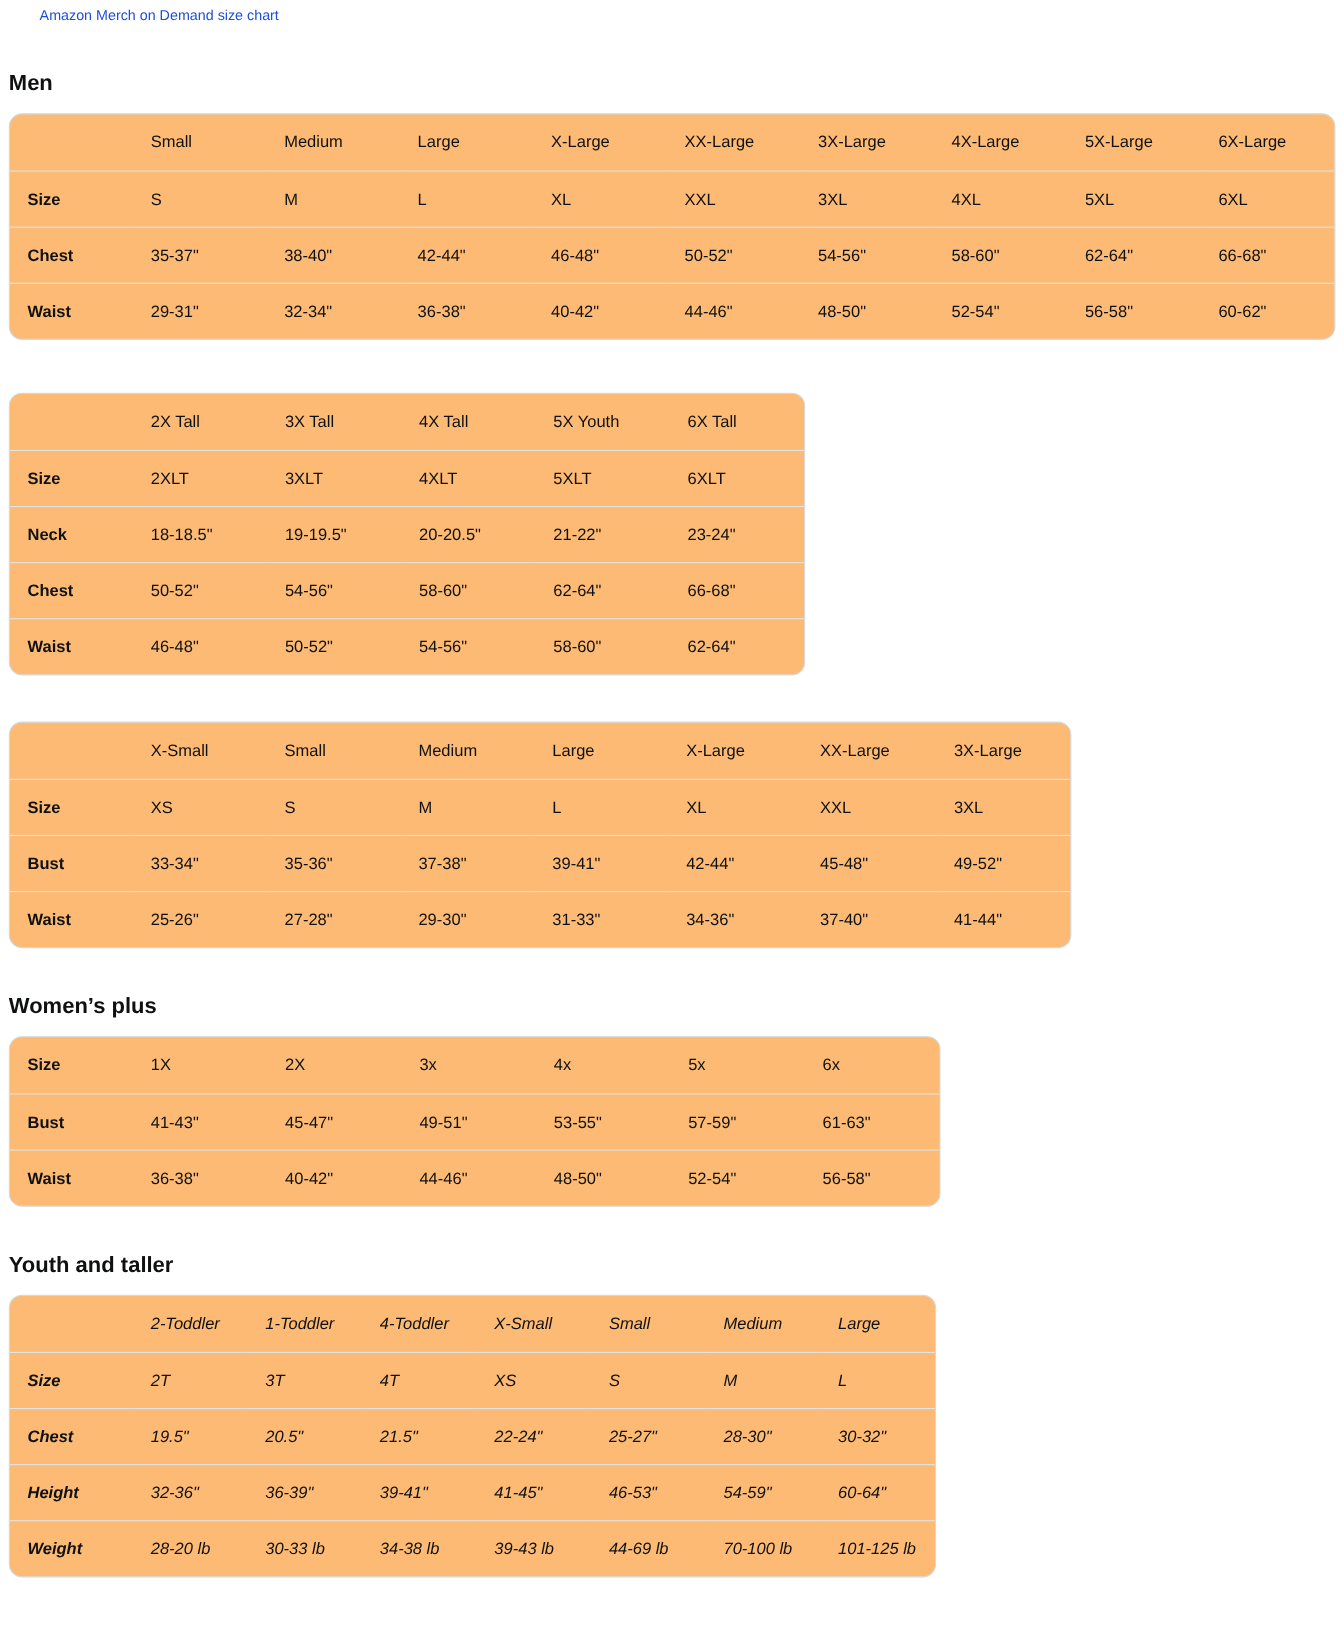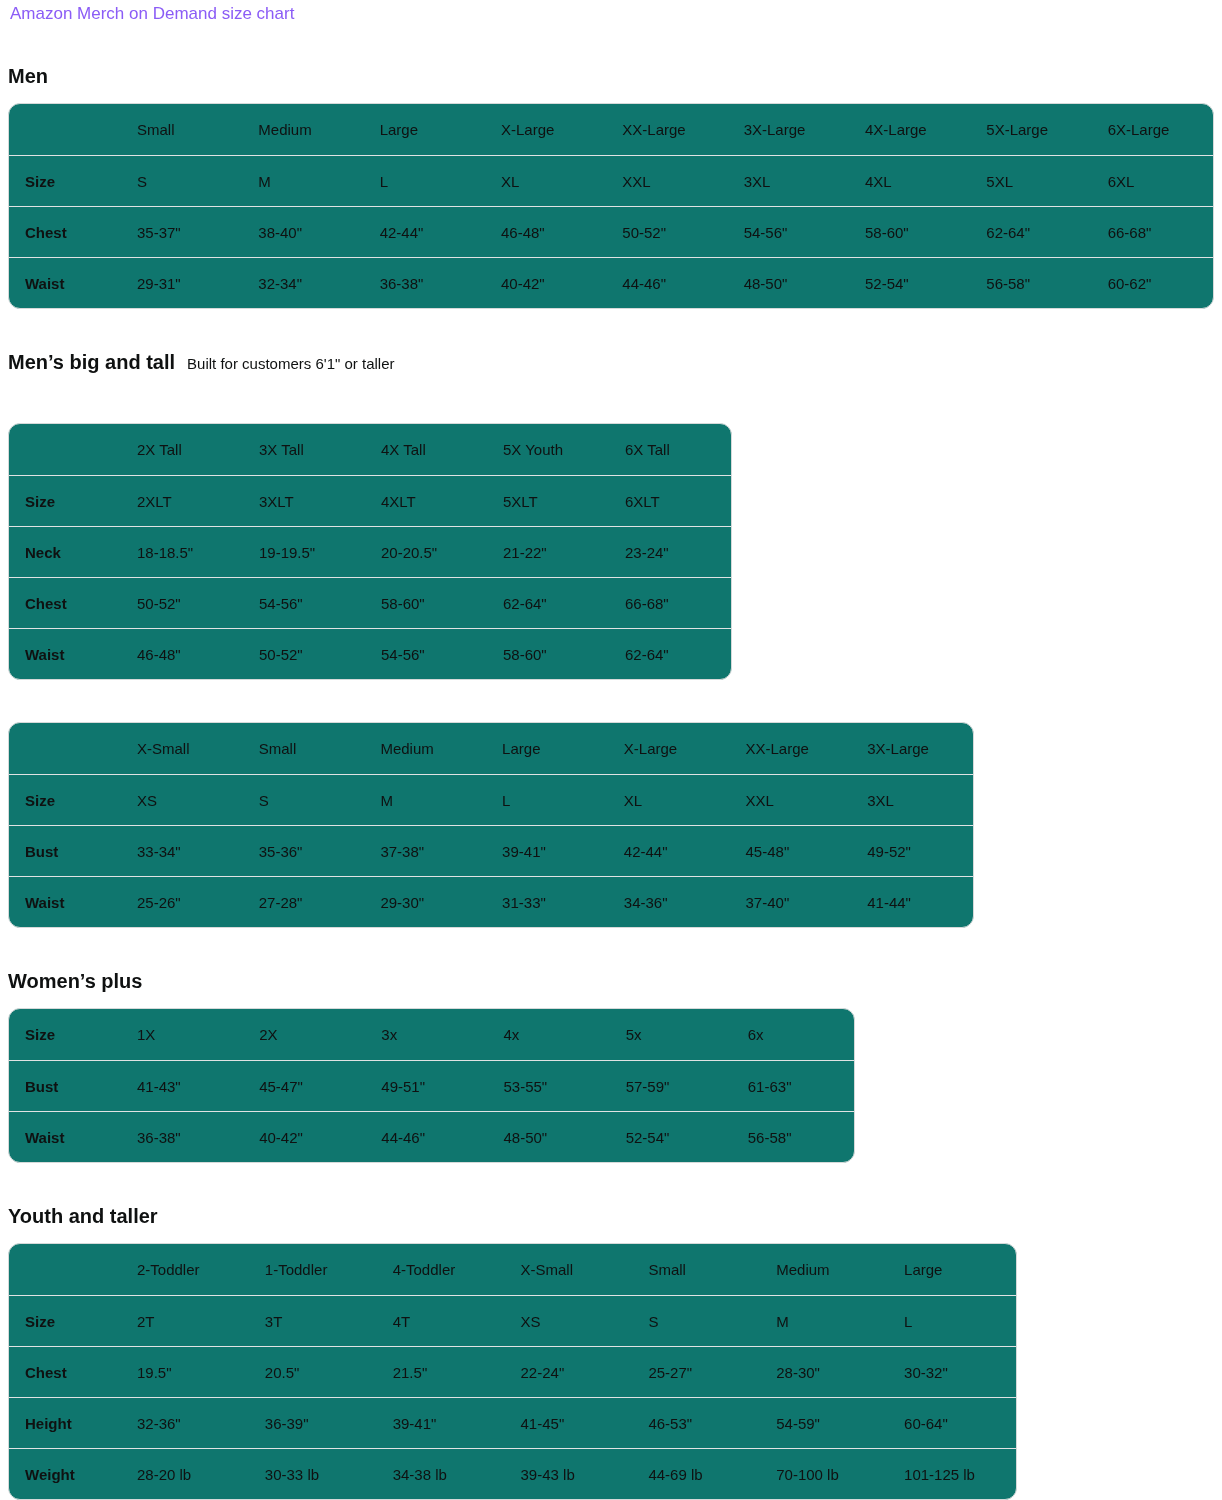--- a/index.html
+++ b/index.html
@@ -5,37 +5,37 @@
   * { box-sizing: border-box; }
   html, body { margin: 0; padding: 0; background: #ffffff; }
   body {
     width: 1222px; min-height: 1500px;
     font-family: "Liberation Sans", sans-serif;
     color: #0F1111;
     -webkit-font-smoothing: antialiased;
   }
   .page { padding: 2px 8px 20px 8px; }
   .page-title {
-    font-size: 17px; line-height: 19px; padding-top: 2px; padding-left: 2px;
-    font-weight: 400; color: #8b5cf6;
+    font-size: 13px; line-height: 19px; padding-top: 2px; padding-left: 2px;
+    font-weight: 400; color: #1d4ed8; margin-left: 26px;
   }
   .size-section { margin-top: 42px; }
   .size-section.first { }
   .section-heading { margin: 0 0 16px 0; font-size: 20px; line-height: 22px; font-weight: 700; }
   .heading-subtitle { font-size: 15px; font-weight: 400; margin-left: 12px; }
   .size-table {
     border-collapse: separate; border-spacing: 0;
     border: 1px solid #D5D9D9; border-radius: 12px;
-    table-layout: fixed; background: #0f766e;
+    table-layout: fixed; background: #fdba74;
   }
   .t-men     { width: 1206px; }
   .t-bigtall { width: 724px; margin-top: 48px; }
   .t-women   { width: 966px; }
   .t-plus    { width: 847px; }
-  .t-youth   { width: 1009px; }
+  .t-youth   { width: 843px; font-style: italic; }
   .size-table th, .size-table td {
     height: 51px; padding: 0 6px 0 16px;
     text-align: left; vertical-align: middle;
     font-size: 15px; font-weight: 400; color: #0F1111;
     border-top: 1px solid #E0E3E3;
     white-space: nowrap; overflow: hidden;
   }
   .size-table tr:first-child th,
   .size-table tr:first-child td { border-top: none; }
   .size-table .row-label { font-weight: 700; width: 112px; }
@@ -99,23 +99,20 @@
             <td>48-50"</td>
             <td>52-54"</td>
             <td>56-58"</td>
             <td>60-62"</td>
           </tr>
         </tbody>
       </table>
   </section>
 
   <section class="size-section">
-    <h2 class="section-heading">
-      <span class="heading-text">Men’s big and tall</span><span class="heading-subtitle">Built for customers 6'1" or taller</span>
-    </h2>
     <table class="size-table t-bigtall">
         <tbody>
           <tr>
             <td class="row-label"></td>
             <td>2X Tall</td>
             <td>3X Tall</td>
             <td>4X Tall</td>
             <td>5X Youth</td>
             <td>6X Tall</td>
           </tr>

